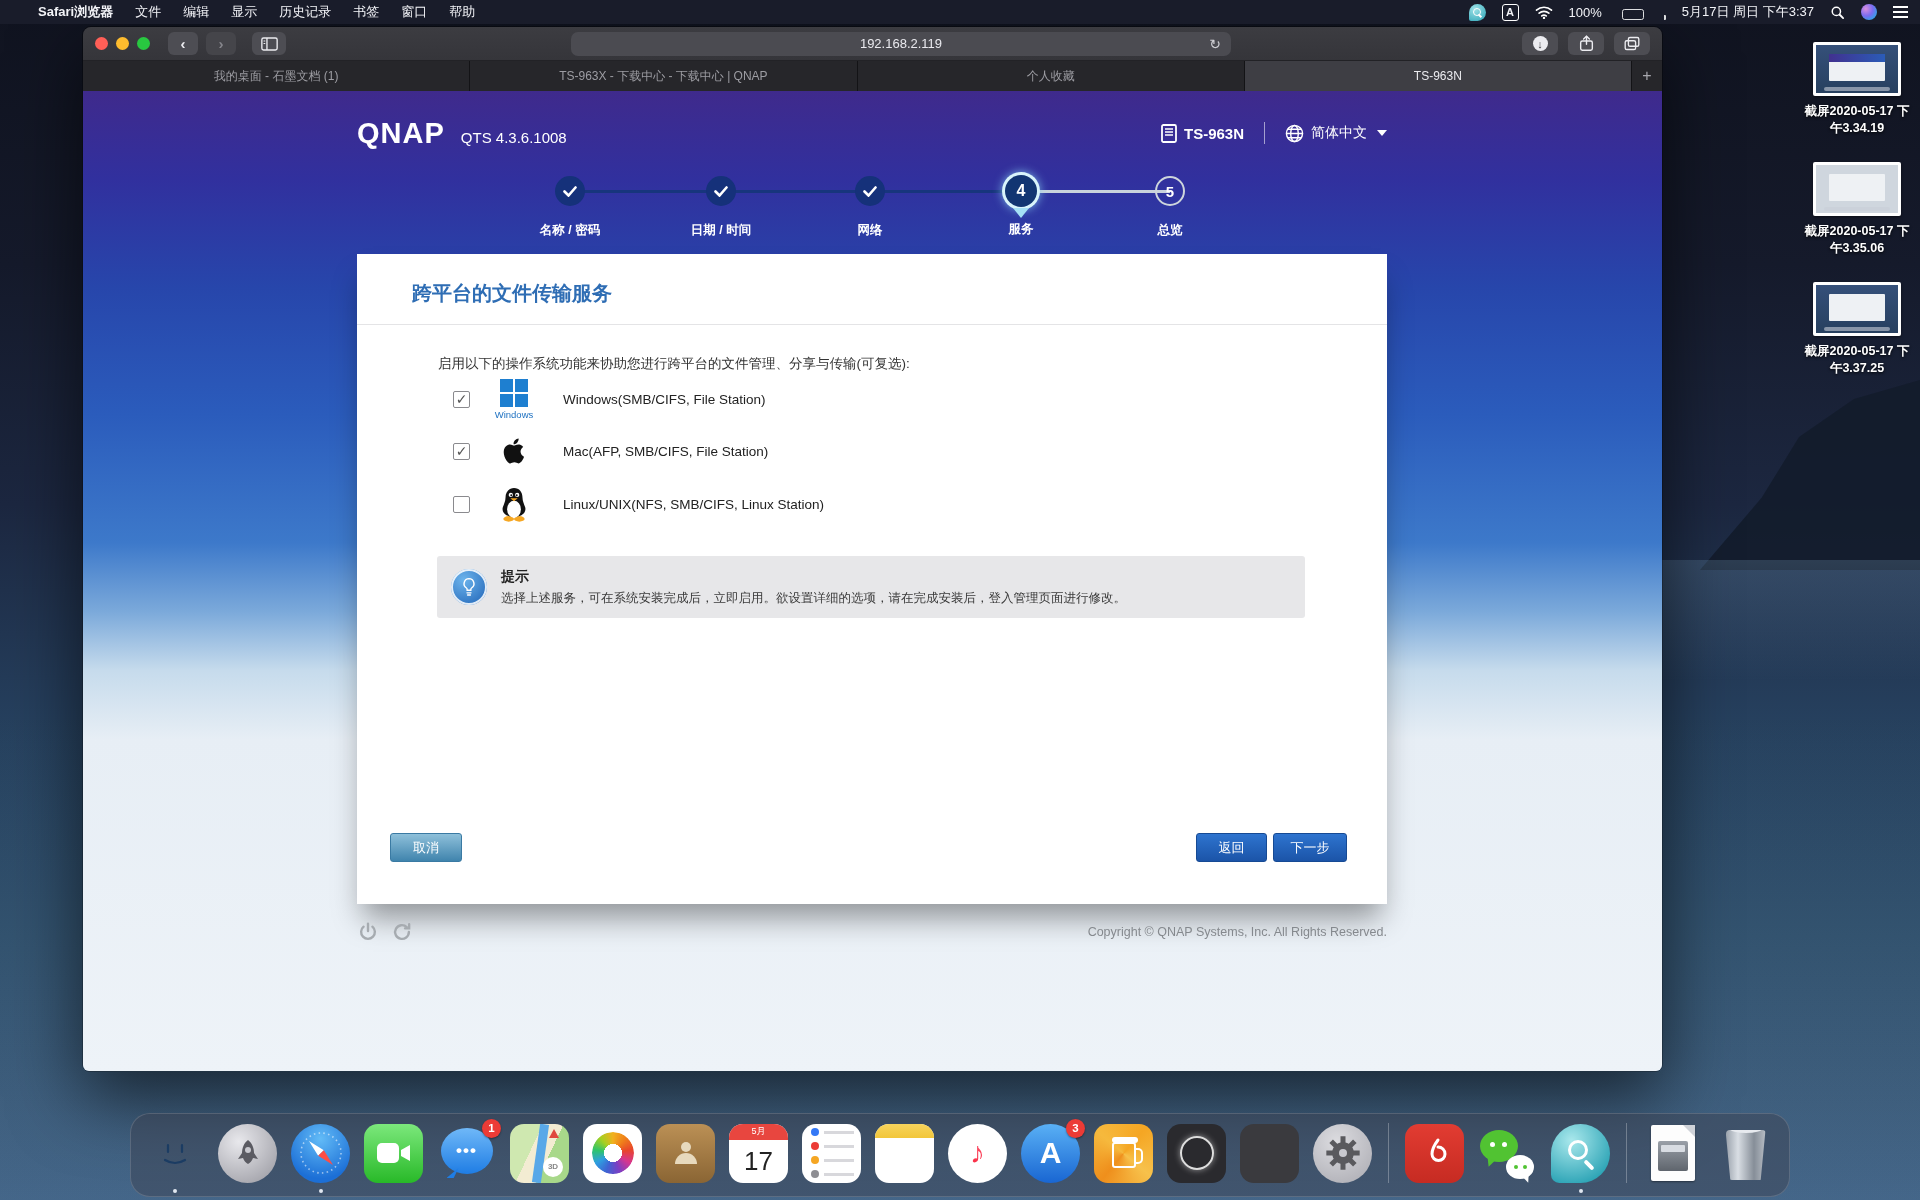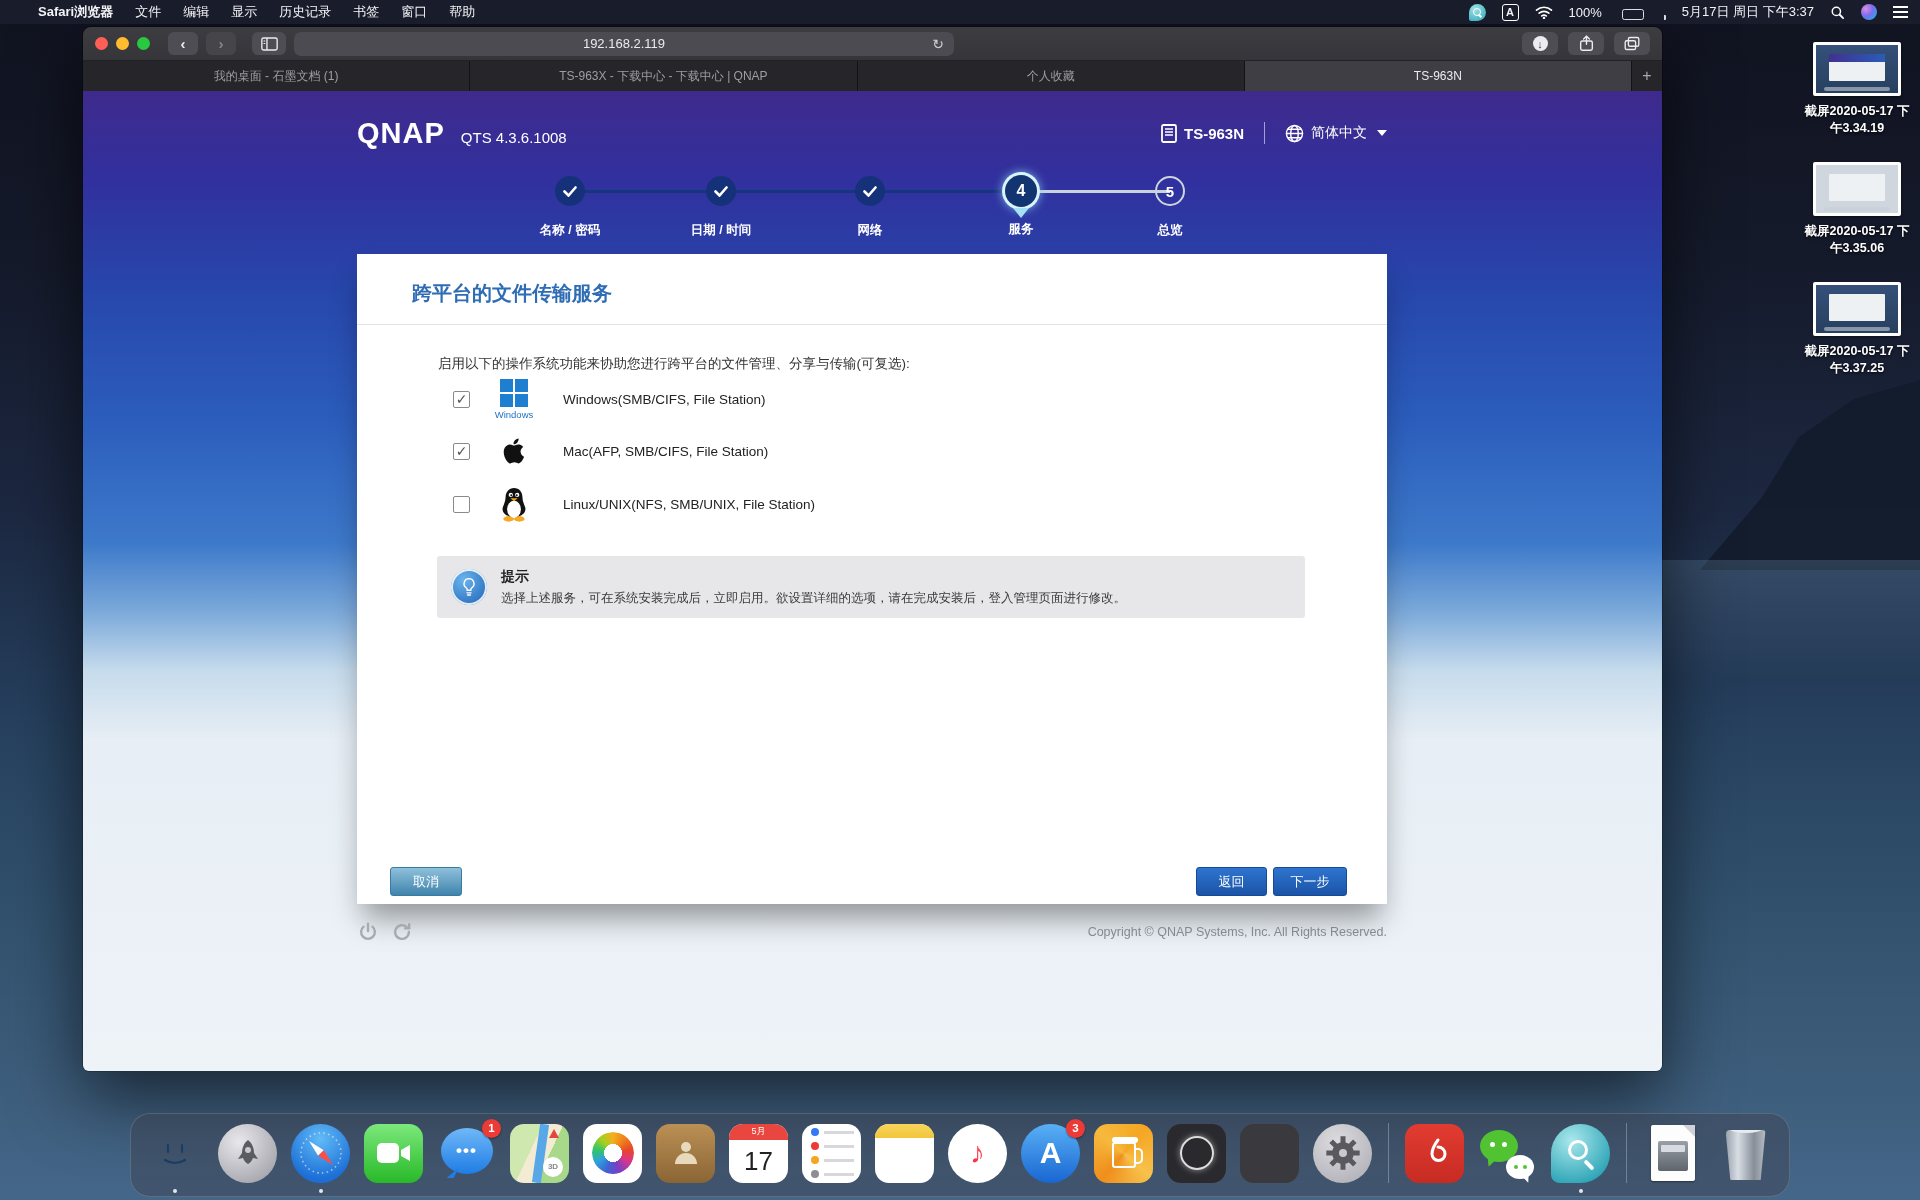--- a/index.html
+++ b/index.html
@@ -40,21 +40,21 @@
     border-radius:9px 9px 7px 7px; box-shadow:0 25px 70px rgba(0,0,0,.6); overflow:hidden;
     border:1px solid rgba(0,0,0,.45);}
   .toolbar { height:34px; background:linear-gradient(#3c3c41,#35353a); display:flex; align-items:center; padding:0 12px; gap:8px; border-bottom:1px solid #222226;}
   .tl { display:flex; gap:8px; margin-right:10px;}
   .tl i { width:13px; height:13px; border-radius:50%; display:block;}
   .tl .r{background:#ff5f57;} .tl .y{background:#febc2e;} .tl .g{background:#28c840;}
   .navbtn { width:30px; height:23px; background:#4d4d53; border-radius:6px; color:#ececf0; display:flex; align-items:center; justify-content:center; font-size:15px; font-weight:bold;}
   .navbtn.dis { color:#85858b; background:#45454a;}
   .sidebtn { width:34px; height:23px; background:#4d4d53; border-radius:6px; display:flex; align-items:center; justify-content:center; margin-left:8px;}
   .sidebtn svg{ display:block;}
-  .urlwrap { flex:1; display:flex; justify-content:flex-start;}
+  .urlwrap { flex:1; display:flex; justify-content:center;}
   .urlfield { width:660px; height:24px; background:#4b4b51; border-radius:7px; position:relative;
     display:flex; align-items:center; justify-content:center; color:#e9e9ee; font-size:13px;}
   .reload { position:absolute; right:7px; top:3px; width:18px; height:18px; color:#cfcfd4; font-size:14px; display:flex;align-items:center;justify-content:center;}
   .rightbtns { display:flex; gap:10px; margin-left:6px;}
   .rb { width:36px; height:23px; background:#4d4d53; border-radius:6px; display:flex; align-items:center; justify-content:center;}
   .dl-circle { width:15px; height:15px; background:#ececf0; border-radius:50%; color:#3a3a3e; font-size:11px; font-weight:bold; display:flex; align-items:center; justify-content:center;}
 
   .tabbar { height:30px; background:#1f1f23; display:flex;}
   .tab { flex:1; display:flex; align-items:center; justify-content:center; font-size:12px; color:#9d9da3;
     background:#26262a; border-right:1px solid #131316; overflow:hidden; white-space:nowrap;}
@@ -104,21 +104,21 @@
   .winlogo i{ background:#1e7fd0; display:block;}
   .wincap { font-size:9.5px; color:#2173c2; margin-top:2px;}
   .tipbox { position:absolute; left:80px; top:302px; width:868px; height:62px; background:#e7e7e9; border-radius:3px;
     display:flex; align-items:center;}
   .bulb { width:36px; height:36px; border-radius:50%; margin-left:14px; flex:0 0 auto;
     background:radial-gradient(circle at 35% 30%,#6cb4ec,#1b5fb4); display:flex; align-items:center; justify-content:center;
     box-shadow:inset 0 0 0 2px rgba(255,255,255,.85);}
   .tiptext { margin-left:14px;}
   .tiptitle { font-size:14px; font-weight:bold; color:#222;}
   .tipbody { font-size:12.5px; color:#3a3a3a; margin-top:4px;}
-  .btn { position:absolute; top:613px; height:29px; border-radius:3px; color:#fff; font-size:13px;
+  .btn { position:absolute; top:579px; height:29px; border-radius:3px; color:#fff; font-size:13px;
     display:flex; align-items:center; justify-content:center; cursor:default;}
   .btn-cancel { left:33px; width:72px; background:linear-gradient(#8ec0da,#4084ad); border:1px solid #3a7aa3;}
   .btn-back { left:839px; width:71px; background:linear-gradient(#2e74cf,#1b54a8); border:1px solid #164a94;}
   .btn-next { left:916px; width:74px; background:linear-gradient(#2e74cf,#1b54a8); border:1px solid #164a94;}
 
   .qfooter { position:absolute; left:274px; top:830px; width:1030px; display:flex; align-items:center;}
   .fico { width:22px; height:22px; margin-right:12px; color:#a6abb0;}
   .copyright { margin-left:auto; font-size:12.5px; color:#85898e;}
 
   
@@ -446,21 +446,21 @@
               <ellipse cx="21" cy="31" rx="5" ry="2.6" fill="#f6a723"></ellipse>
               <path d="M16 2c-5 0-8 4-8 9 0 3-1.5 6-2.5 9-1 3 .5 9 10.5 9s11.5-6 10.5-9c-1-3-2.5-6-2.5-9 0-5-3-9-8-9z" fill="#111"></path>
               <ellipse cx="16" cy="22" rx="6.5" ry="8" fill="#fff"></ellipse>
               <circle cx="13" cy="8.5" r="2" fill="#fff"></circle>
                 <circle cx="19" cy="8.5" r="2" fill="#fff"></circle>
               <circle cx="13.4" cy="8.7" r=".9" fill="#111"></circle>
                 <circle cx="18.6" cy="8.7" r=".9" fill="#111"></circle>
               <polygon points="12.5,11.5 19.5,11.5 16,14.5" fill="#f6a723"></polygon>
             </svg>
           </span>
-          <span class="lbl">Linux/UNIX(NFS, SMB/UNIX, File Station)</span>
+          <span class="lbl">Linux/UNIX(NFS, SMB/CIFS, Linux Station)</span>
         </div>
 
         <div class="tipbox">
           <span class="bulb">
             <svg width="20" height="22" viewBox="0 0 24 26" fill="none" stroke="#fff" stroke-width="1.7" stroke-linecap="round">
                 <path d="M12 3a6 6 0 0 0-3.4 10.9c.7.5 1.2 1.4 1.2 2.3v.8h4.4v-.8c0-.9.5-1.8 1.2-2.3A6 6 0 0 0 12 3z"></path>
                 <line x1="9.6" y1="20" x2="14.4" y2="20"></line>
                 <line x1="10.3" y1="22.5" x2="13.7" y2="22.5"></line>
               </svg>
           </span>

